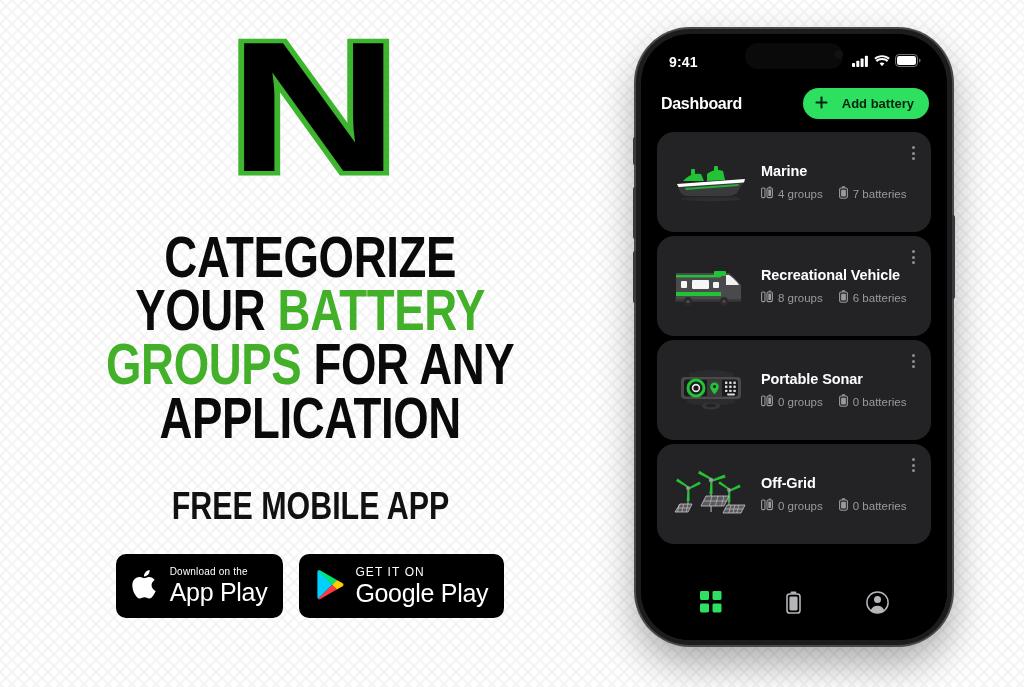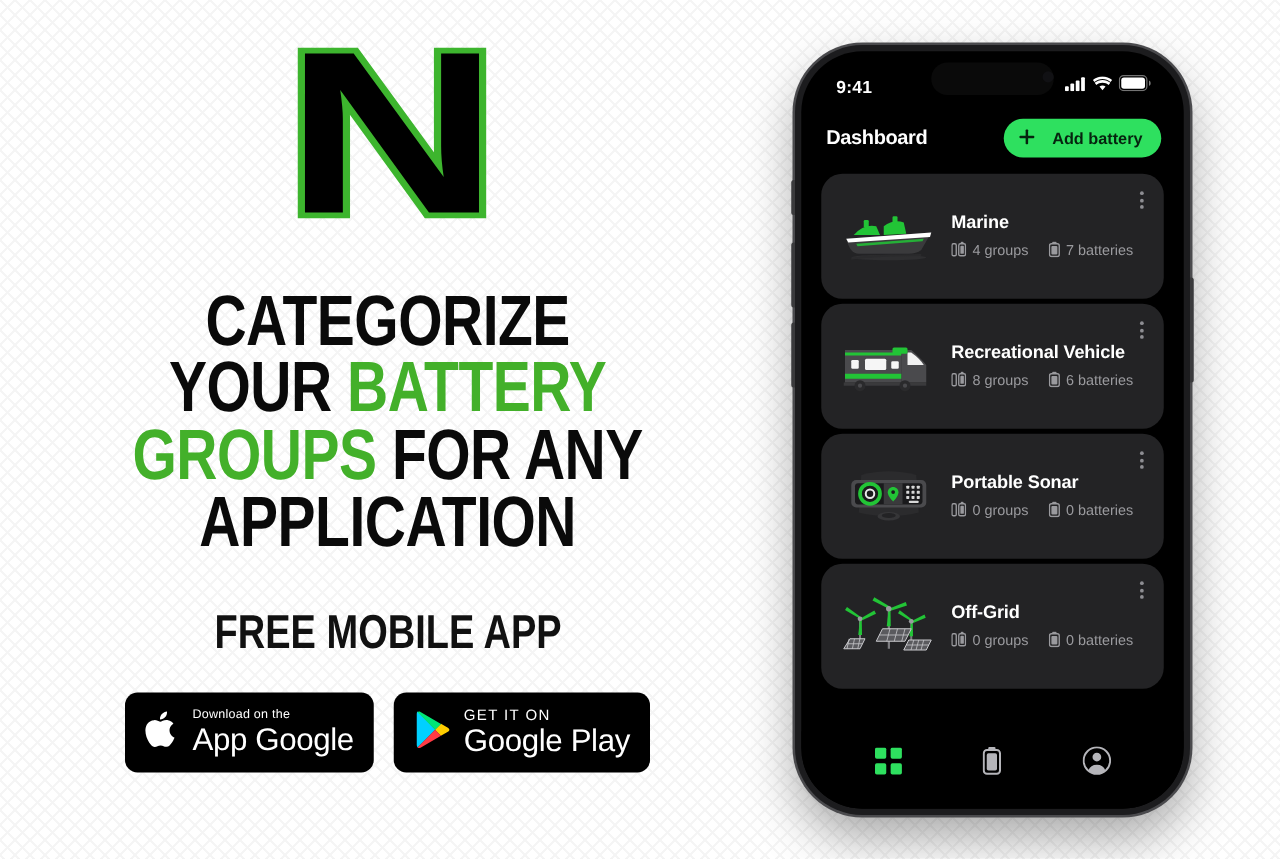--- a/index.html
+++ b/index.html
@@ -124,21 +124,21 @@
   
   .right-panel {
     width: 404px;
     height: 687px;
     position: relative;
   }
 
   .phone {
     position: absolute;
     left: 16px;
-    top: 36px;
+    top: 29px;
     width: 316px;
     height: 616px;
     background: #1c1c1e;
     border-radius: 54px;
     padding: 5px;
     box-shadow: 0 0 0 2px #4a4a4d, 0 18px 40px rgba(0,0,0,0.35);
   }
   .phone-inner {
     width: 100%;
     height: 100%;
@@ -334,21 +334,21 @@
 
       <div class="badge badge-as">
         <span>
           <svg width="28" height="33" viewBox="0 0 28 33">
             <path fill="#ffffff" d="M19.6 17.3c0-3.6 2.9-5.3 3.1-5.4-1.7-2.5-4.3-2.8-5.2-2.9-2.2-.2-4.3 1.3-5.4 1.3-1.1 0-2.8-1.3-4.7-1.2-2.4 0-4.6 1.4-5.9 3.5-2.5 4.3-.6 10.8 1.8 14.3 1.2 1.7 2.6 3.7 4.5 3.6 1.8-.1 2.5-1.2 4.7-1.2s2.8 1.2 4.7 1.1c1.9 0 3.2-1.8 4.4-3.5 1.4-2 2-3.9 2-4-.1 0-3.9-1.5-4-5.6z"></path>
             <path fill="#ffffff" d="M16.2 6.6c1-1.2 1.6-2.8 1.4-4.5-1.4.1-3.1 1-4.1 2.1-.9 1-1.7 2.7-1.5 4.3 1.5.1 3.1-.8 4.2-1.9z"></path>
           </svg>
         </span>
         <span class="badge-text">
           <span class="badge-top">Download on the</span>
-          <span class="badge-bottom">App Google</span>
+          <span class="badge-bottom">App Play</span>
         </span>
       </div>
 
       <div class="badge badge-gp">
         <span>
           <svg width="30" height="33" viewBox="0 0 30 33">
             <path fill="#00d0ff" d="M3 2.2c-.4.4-.6 1-.6 1.8v25c0 .8.2 1.4.6 1.8l.1.1 14-14v-.3l-14-14.4z"></path>
             <path fill="#ffce00" d="M21.7 21.6l-4.6-4.7v-.3l4.6-4.7.1.1 5.5 3.1c1.6.9 1.6 2.4 0 3.3l-5.6 3.2z"></path>
             <path fill="#ff3a44" d="M21.8 21.5L17.1 16.8 3 31c.5.6 1.4.6 2.4.1l16.4-9.6"></path>
             <path fill="#00e676" d="M21.8 12.1L5.4 2.6C4.4 2 3.5 2.1 3 2.7l14.1 14.1 4.7-4.7z"></path>

